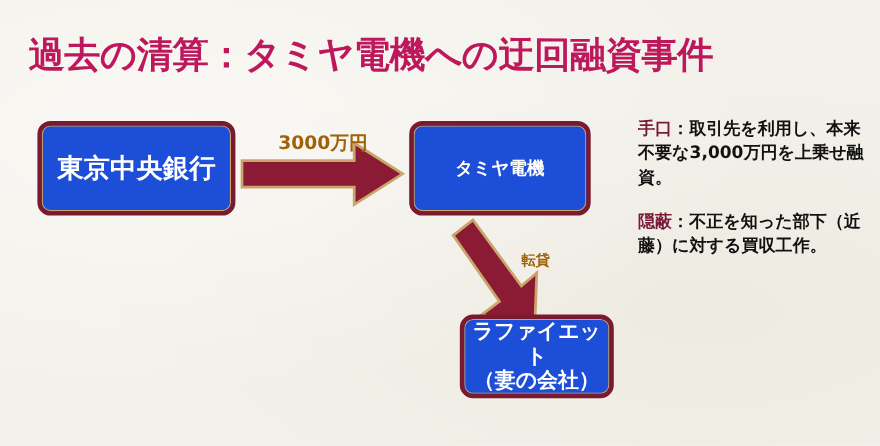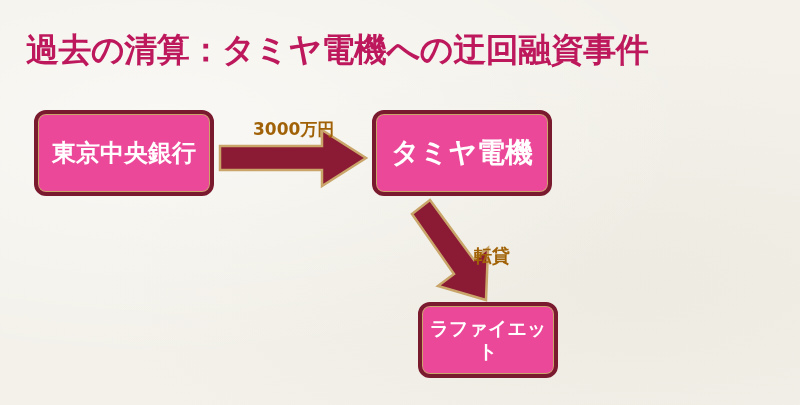--- a/index.html
+++ b/index.html
@@ -12,33 +12,33 @@
     font-family: "DejaVu Sans", "Liberation Sans", sans-serif;
     color: #111;
   }
   .title {
     position: absolute; left: 26px; top: 28px;
     font-family: "DejaVu Serif", "Liberation Serif", serif;
     font-weight: bold; font-size: 33px; letter-spacing: -0.5px;
     color: #be185d; white-space: nowrap;
   }
   .box {
-    position: absolute; background: #ec4899; border: 4px solid #7a1a2e;
+    position: absolute; background: #1d4ed8; border: 4px solid #7a1a2e;
     border-radius: 12px; box-shadow: 0 0 0 1px #c9a56a inset;
     display: flex; align-items: center; justify-content: center;
     color: #fff; font-weight: bold; text-align: center;
     box-sizing: border-box;
   }
   #box-bank { left: 34px; top: 110px; width: 180px; height: 86px; font-size: 24px; }
-  #box-tamiya { left: 372px; top: 110px; width: 180px; height: 86px; font-size: 28px; }
-  #box-lafayette { left: 418px; top: 302px; width: 140px; height: 76px; font-size: 19px; line-height: 1.2; flex-direction: column; }
+  #box-tamiya { left: 372px; top: 110px; width: 165px; height: 86px; font-size: 16px; }
+  #box-lafayette { left: 418px; top: 286px; width: 140px; height: 76px; font-size: 19px; line-height: 1.2; flex-direction: column; }
   .arrow-svg { position: absolute; left: 0; top: 0; width: 800px; height: 405px; pointer-events: none; }
   .edge-label { position: absolute; font-weight: bold; color: #a16207; white-space: nowrap; }
   #label-amount { left: 253px; top: 118px; font-size: 17px; }
-  #label-transfer { left: 474px; top: 244px; font-size: 18px; }
+  #label-transfer { left: 474px; top: 228px; font-size: 13px; }
   .notes { position: absolute; left: 580px; top: 106px; width: 215px; }
   .note { font-size: 15.5px; font-weight: bold; line-height: 22px; margin-bottom: 18px; color: #111; }
   .note-key { color: #7a1a3a; }
 </style>
 </head>
 <body>
 
 <div class="title">過去の清算：タミヤ電機への迂回融資事件</div>
 
 <svg class="arrow-svg" viewBox="0 0 800 405">
@@ -55,16 +55,23 @@
 <div class="edge-label" id="label-amount">3000万円</div>
 
 <div class="box" id="box-tamiya">
   <span>タミヤ電機</span>
 </div>
 
 <div class="edge-label" id="label-transfer">転貸</div>
 
 <div class="box" id="box-lafayette">
   <span>ラファイエット</span>
+  <span>（妻の会社）</span>
 </div>
 
 <div class="notes">
+  <div class="note">
+    <span class="note-key">手口</span><span>：</span><span>取引先を利用し、本来不要な3,000万円を上乗せ融資。</span>
+  </div>
+  <div class="note">
+    <span class="note-key">隠蔽</span><span>：</span><span>不正を知った部下（近藤）に対する買収工作。</span>
+  </div>
 </div>
 
 </body></html>

